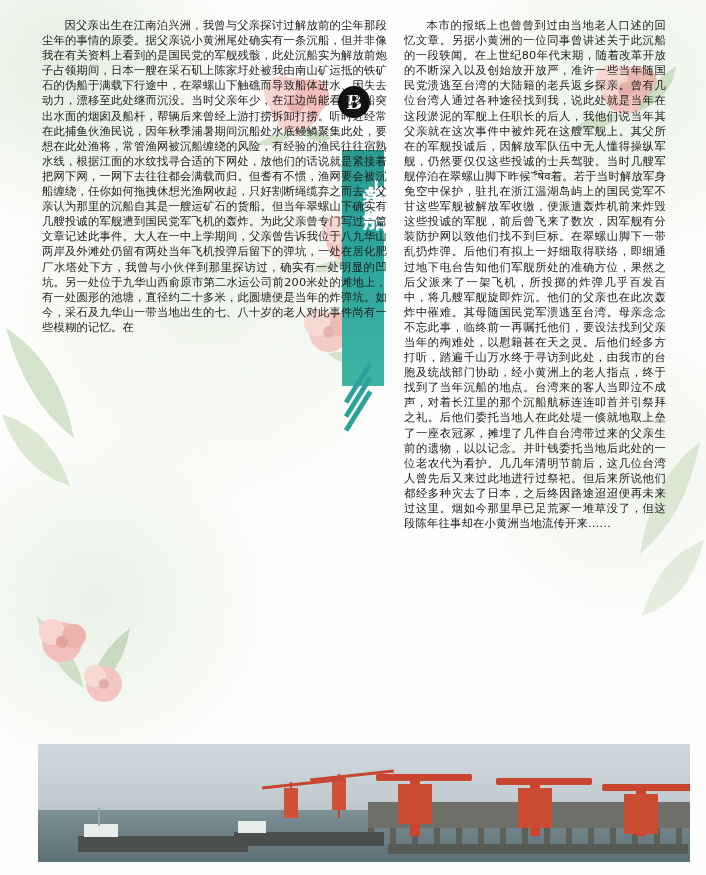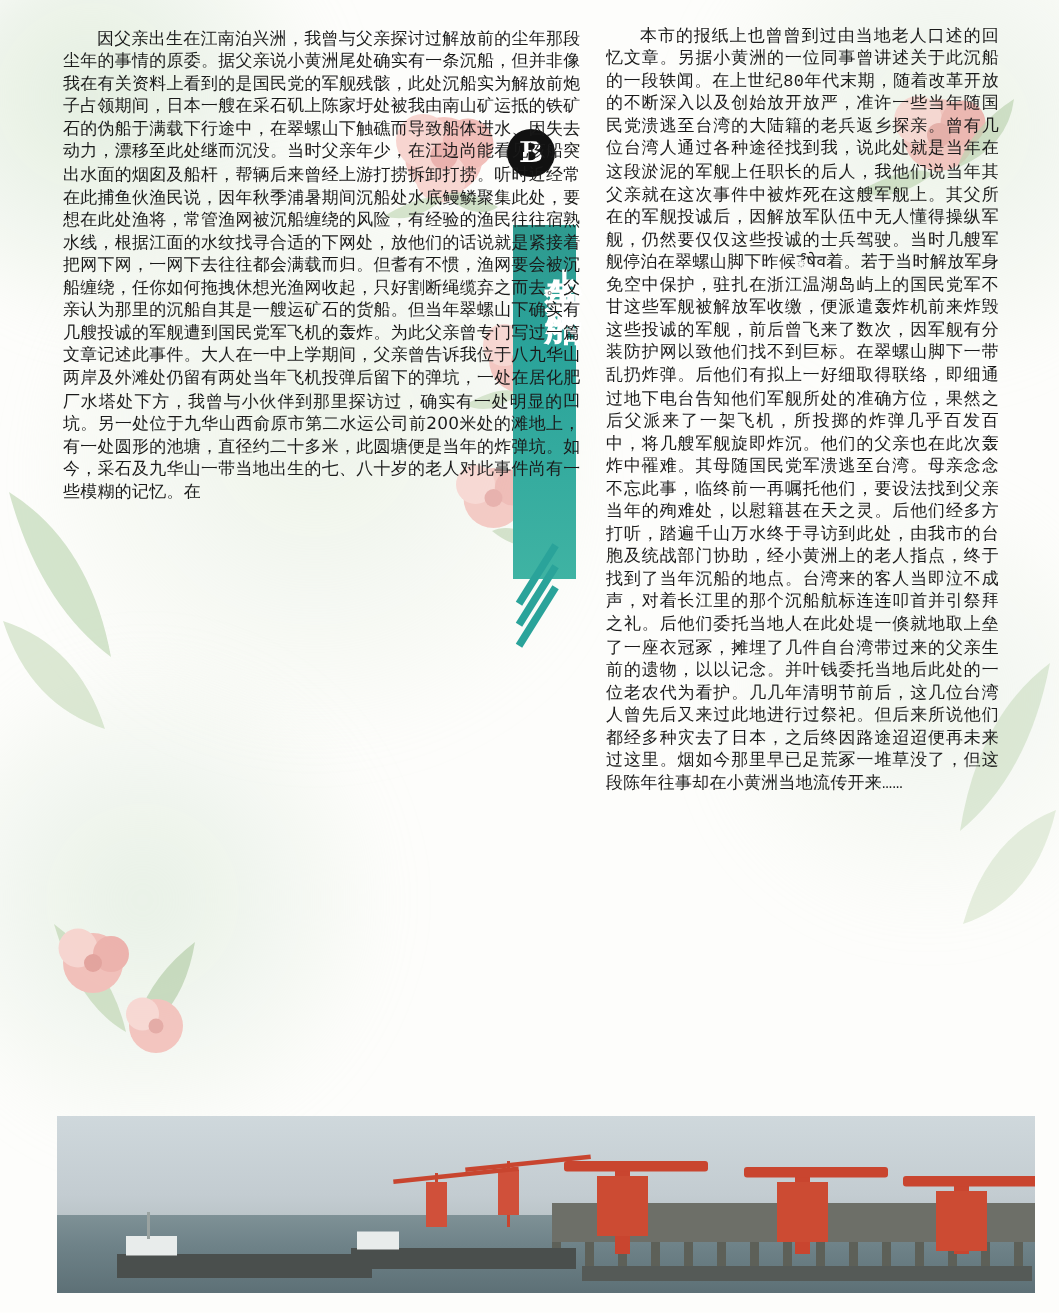--- a/index.html
+++ b/index.html
@@ -32,21 +32,21 @@
     top:18px;
     font-size:11.3px;
     line-height:15.1px;
     color:#1a1a1a;
     text-align:justify;
     font-family:"DejaVu Sans", sans-serif;
     letter-spacing:.2px;
   }
   .col p{margin:0;text-indent:2em;}
   #col-left{left:42px;width:345px;height:725px;overflow:hidden;}
-  #col-right{left:404px;width:262px;height:725px;overflow:hidden;font-family:Liberation Mono, monospace;}
+  #col-right{left:404px;width:262px;height:725px;overflow:hidden;}
 
   
   #title-block{
     position:absolute;
     left:336px;top:150px;
     width:56px;height:300px;
   }
   #title-bar{
     position:absolute;left:6px;top:0;
     width:42px;height:236px;

